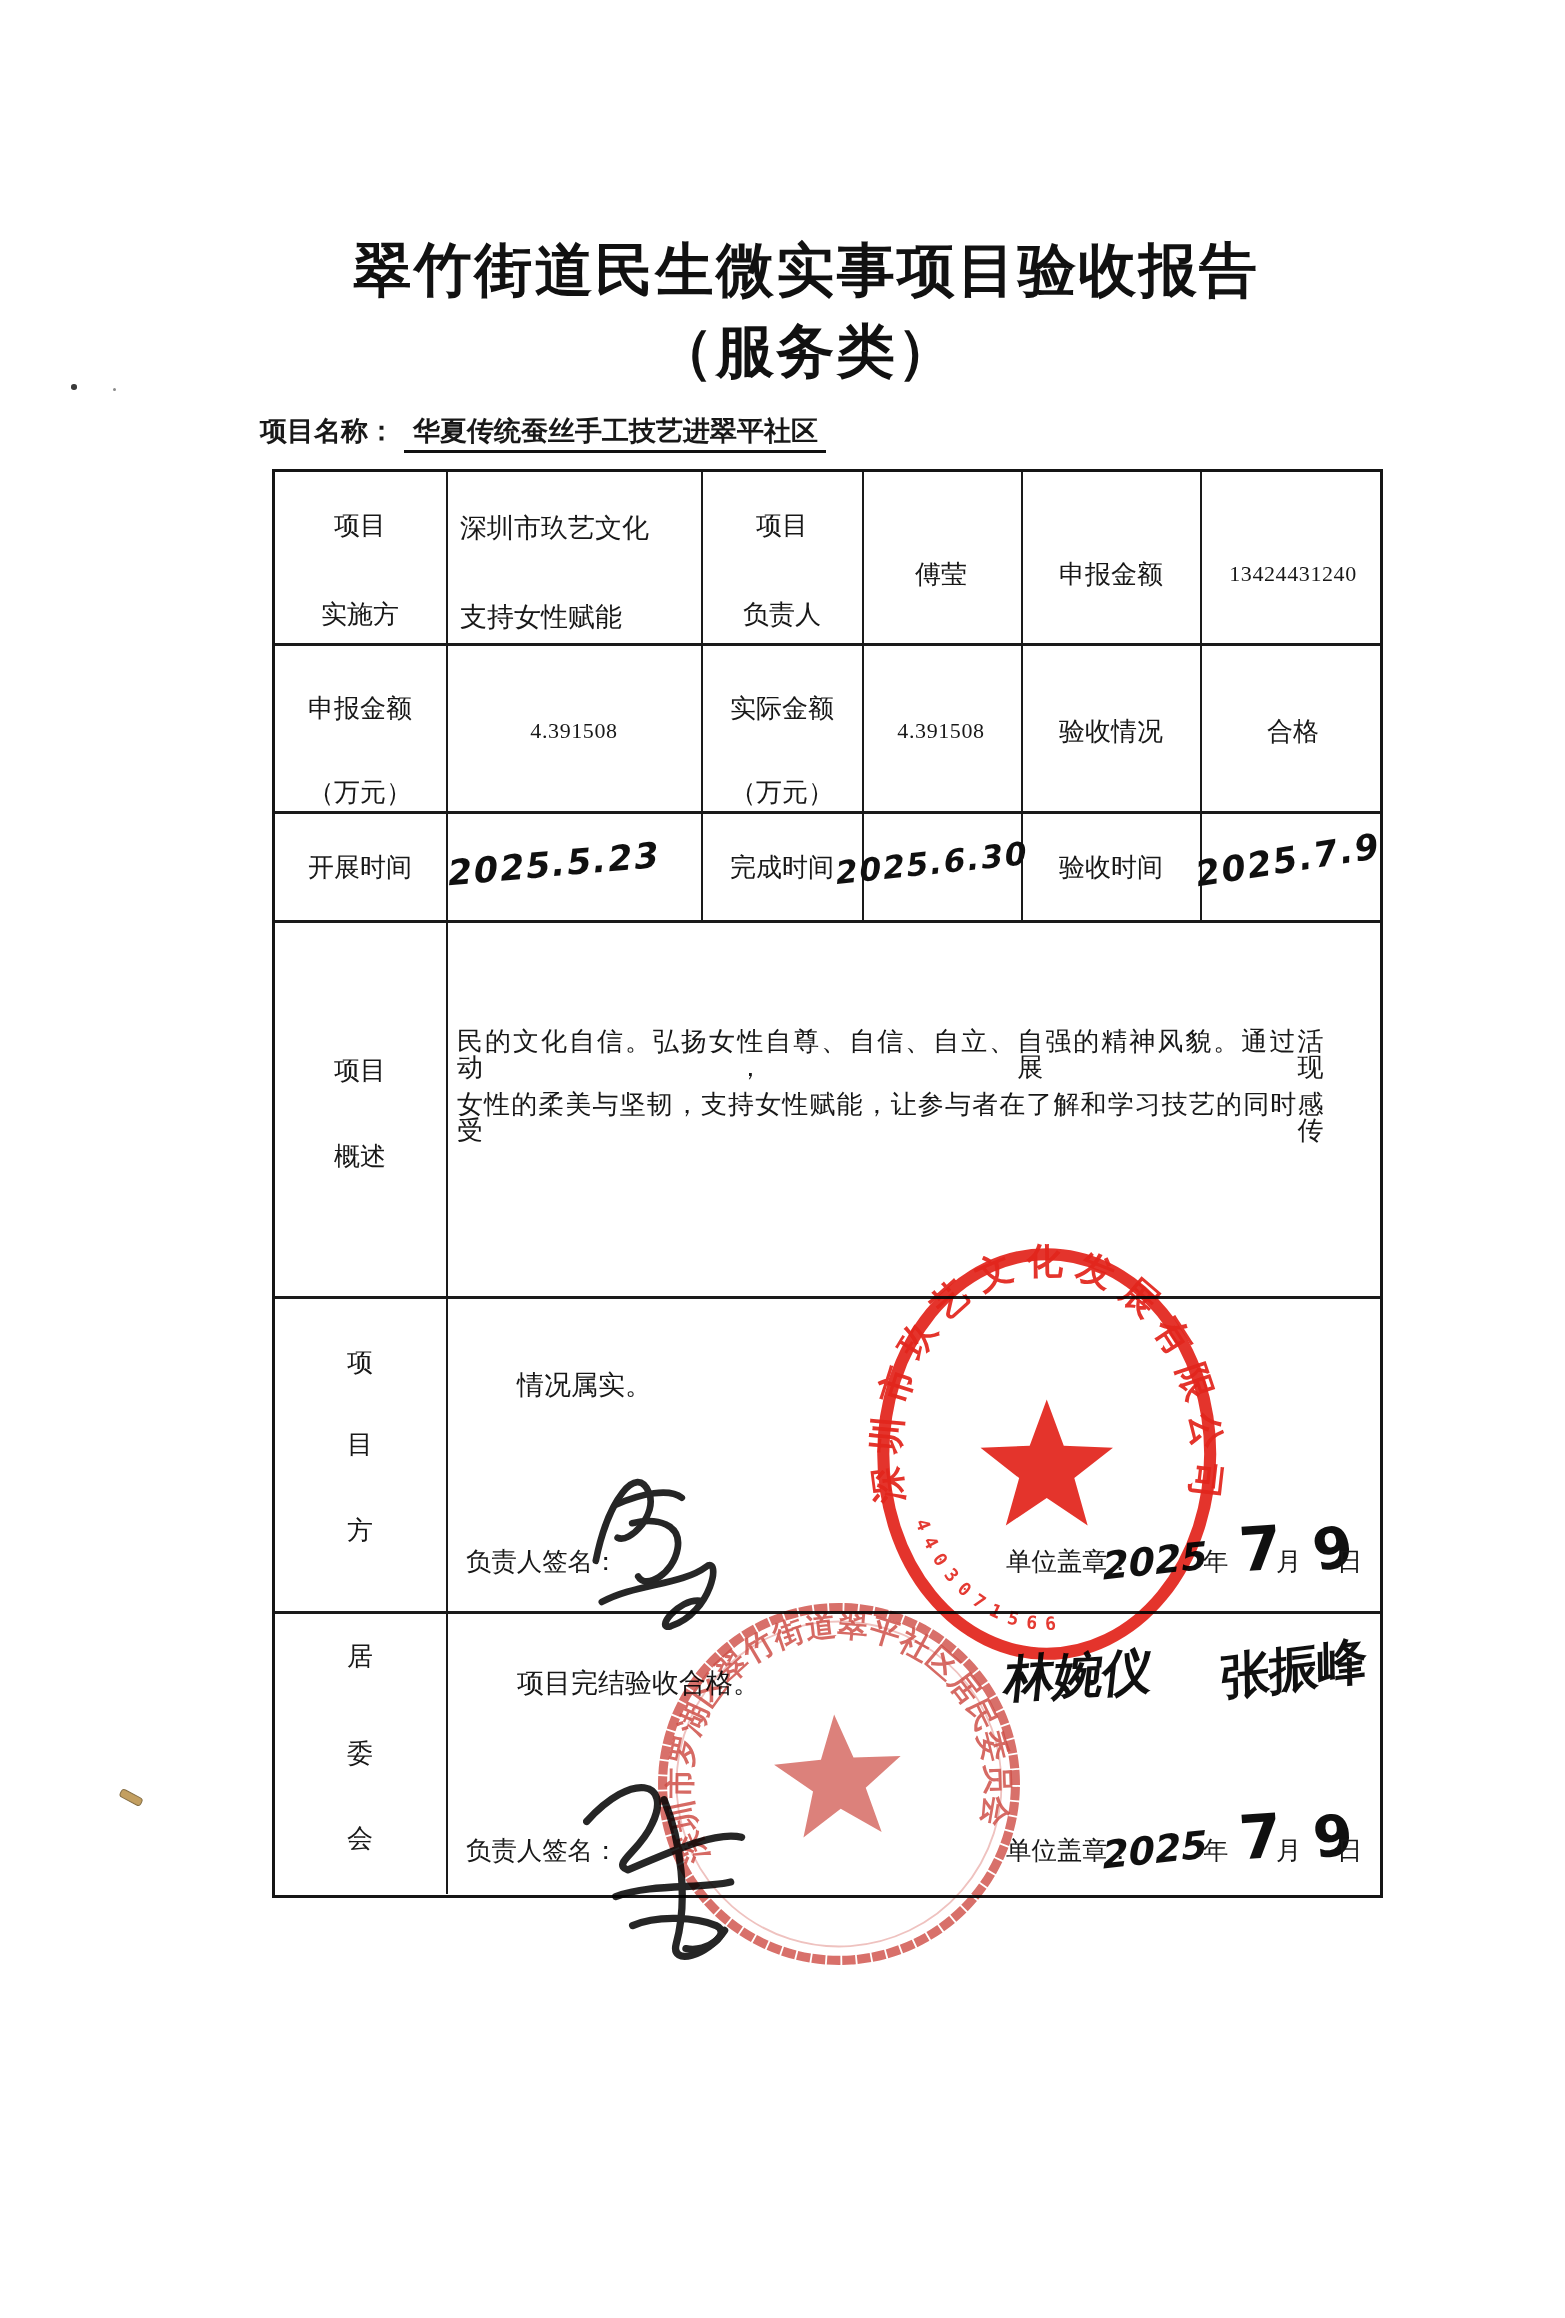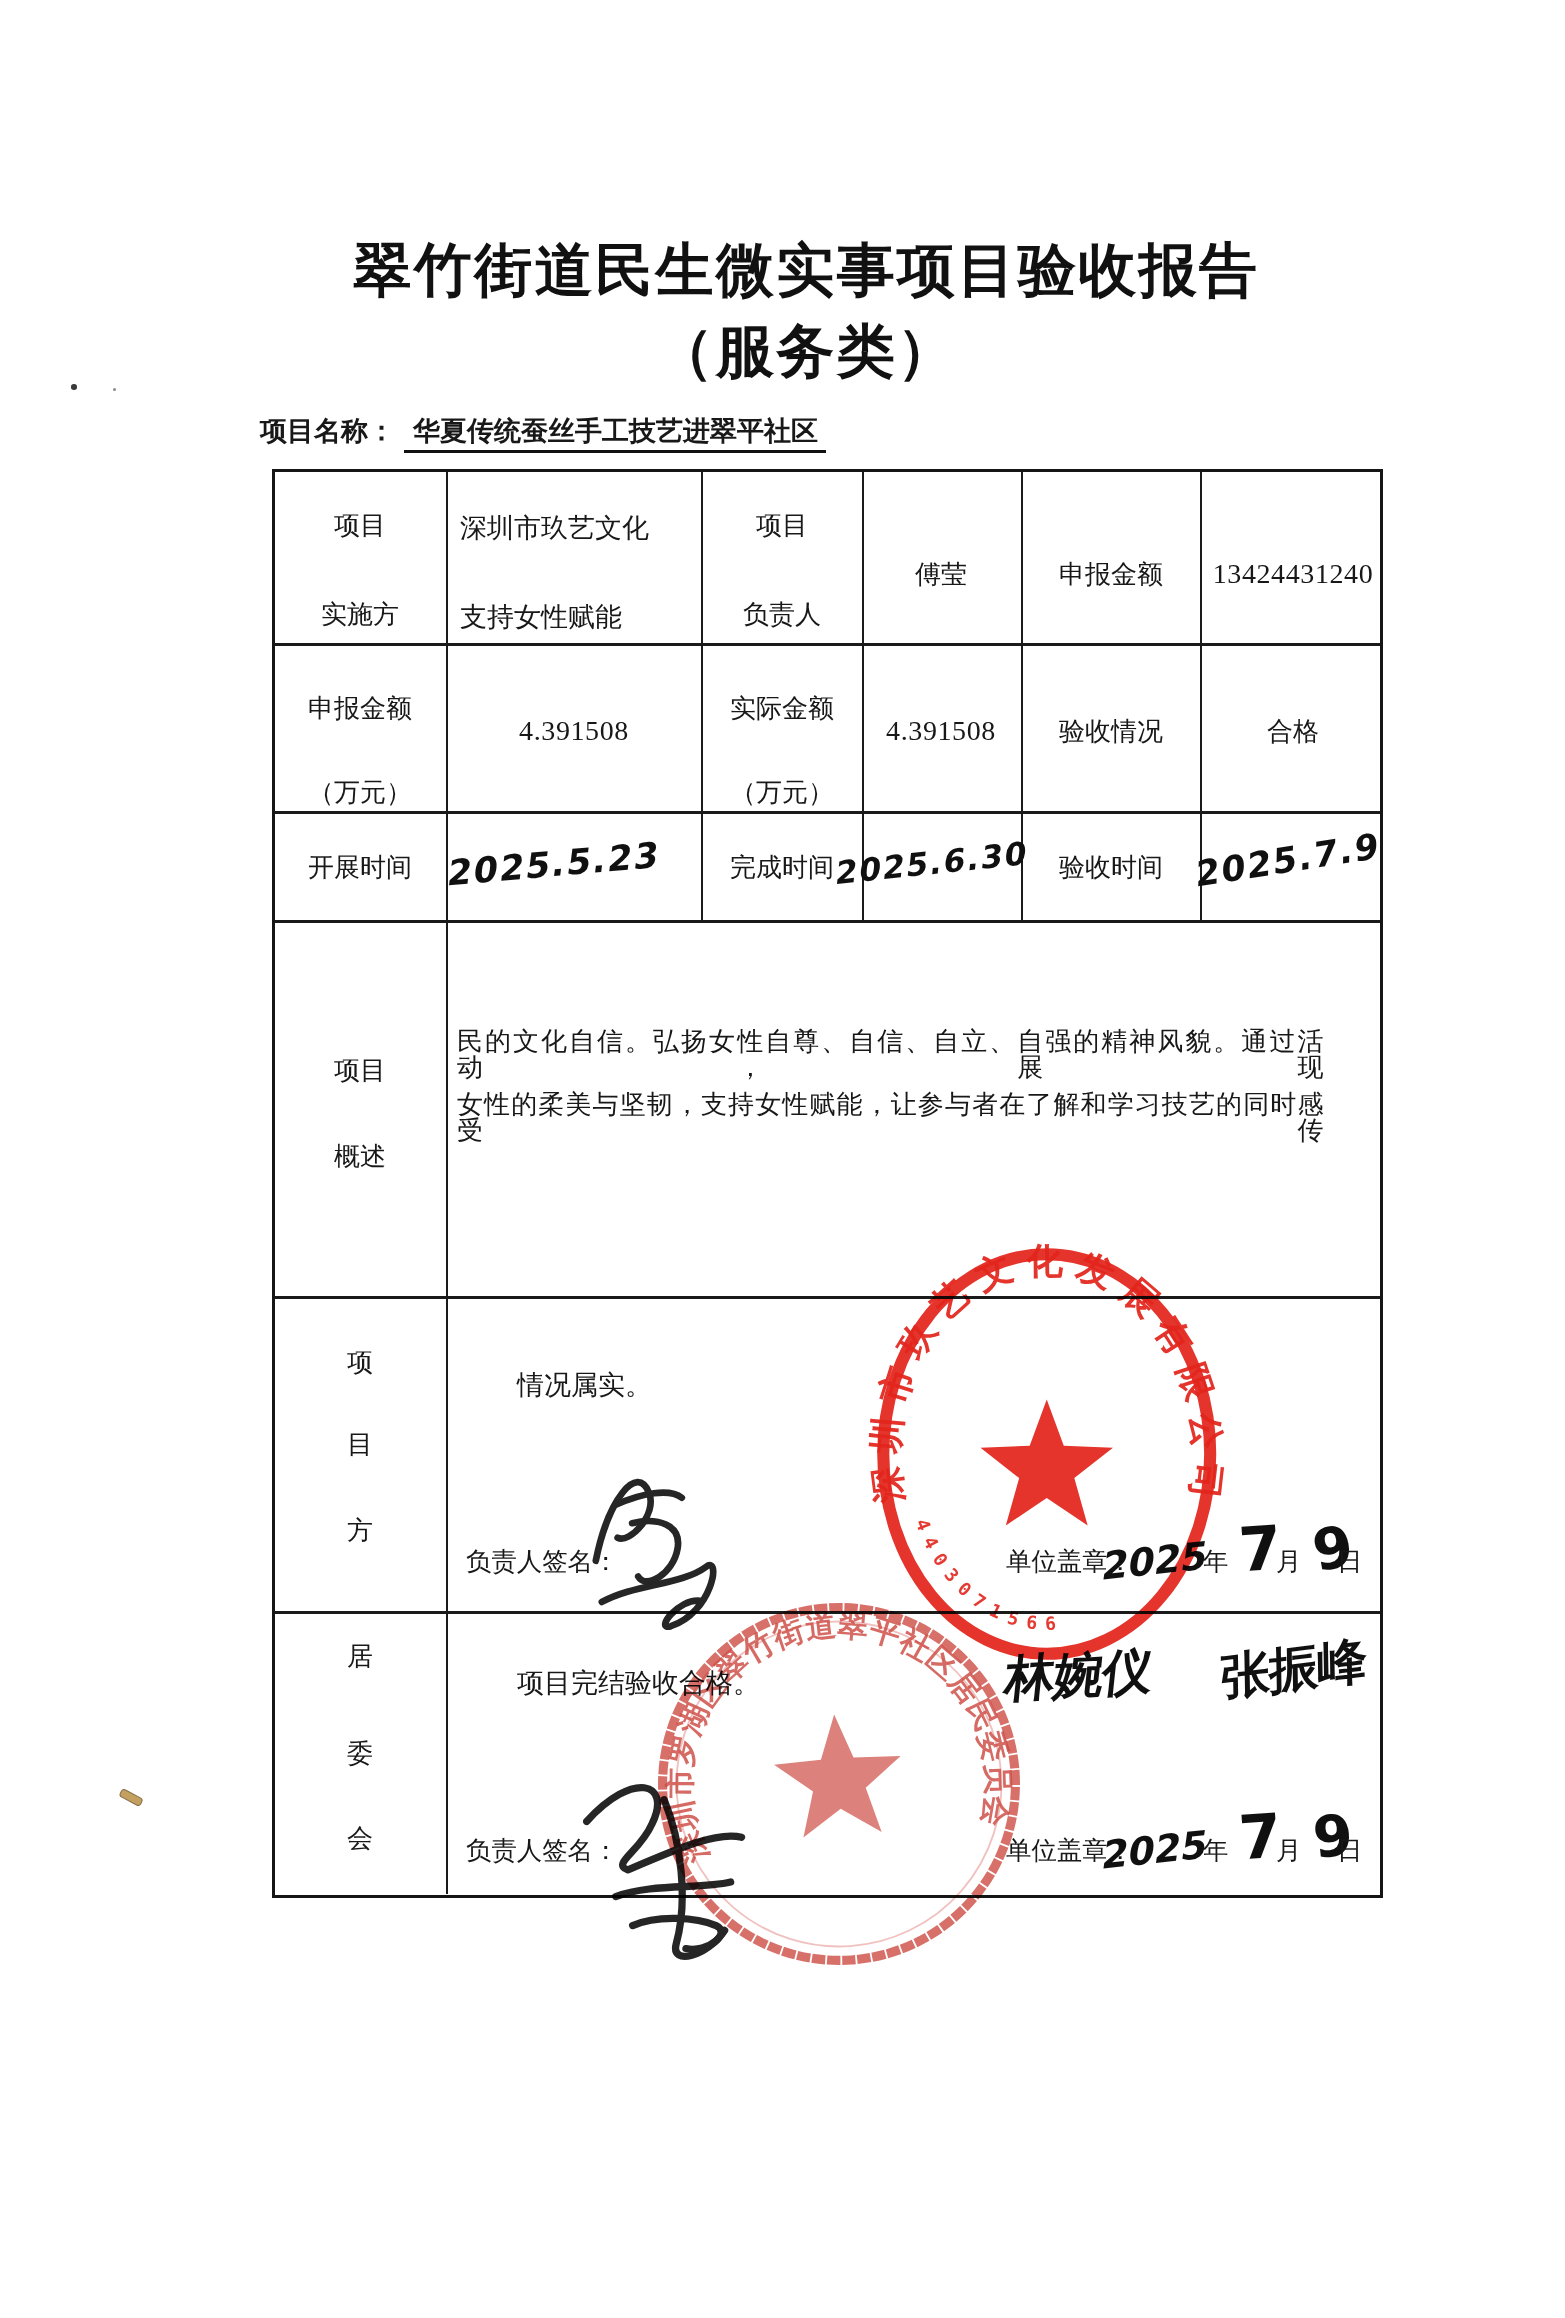--- a/index.html
+++ b/index.html
@@ -13,21 +13,21 @@
     font-weight:bold;font-size:58px;letter-spacing:2.4px;color:#111;padding-left:24px;
   }
   .projline{font-size:27px;font-weight:bold;font-family:"DejaVu Sans","Liberation Sans",sans-serif;}
   .projname{border-bottom:3px solid #111;padding:0 8.5px 3.6px 8.5px;}
   
   .tbl{left:252px;top:469px;width:1111px;height:1429px;border:3.6px solid #151515;box-sizing:border-box;margin-left:20px;}
   .vline{position:absolute;width:2.4px;background:#1a1a1a;}
   .hline{position:absolute;height:3px;background:#1a1a1a;left:0;width:100%;}
   .cellc{position:absolute;transform:translate(-50%,-50%);white-space:nowrap;font-size:26px;text-align:center;}
   .celll{position:absolute;white-space:nowrap;font-size:27px;}
-  .num{font-size:28px;letter-spacing:0.6px;}
+  .num{font-size:22px;letter-spacing:0.6px;}
   .para{
     position:absolute;font-size:26px;line-height:26px;text-align:justify;text-align-last:justify;
     white-space:normal;letter-spacing:0.6px;
   }
   .para.last{text-align-last:left;}
   .para.first{text-indent:53px;}
   .hw{font-family:"DejaVu Sans","Liberation Sans",sans-serif;font-weight:700;color:#101010;}
   .hwdate{font-size:35px;letter-spacing:1.8px;}
   .stamp{mix-blend-mode:multiply;}
   .sig{mix-blend-mode:multiply;}

